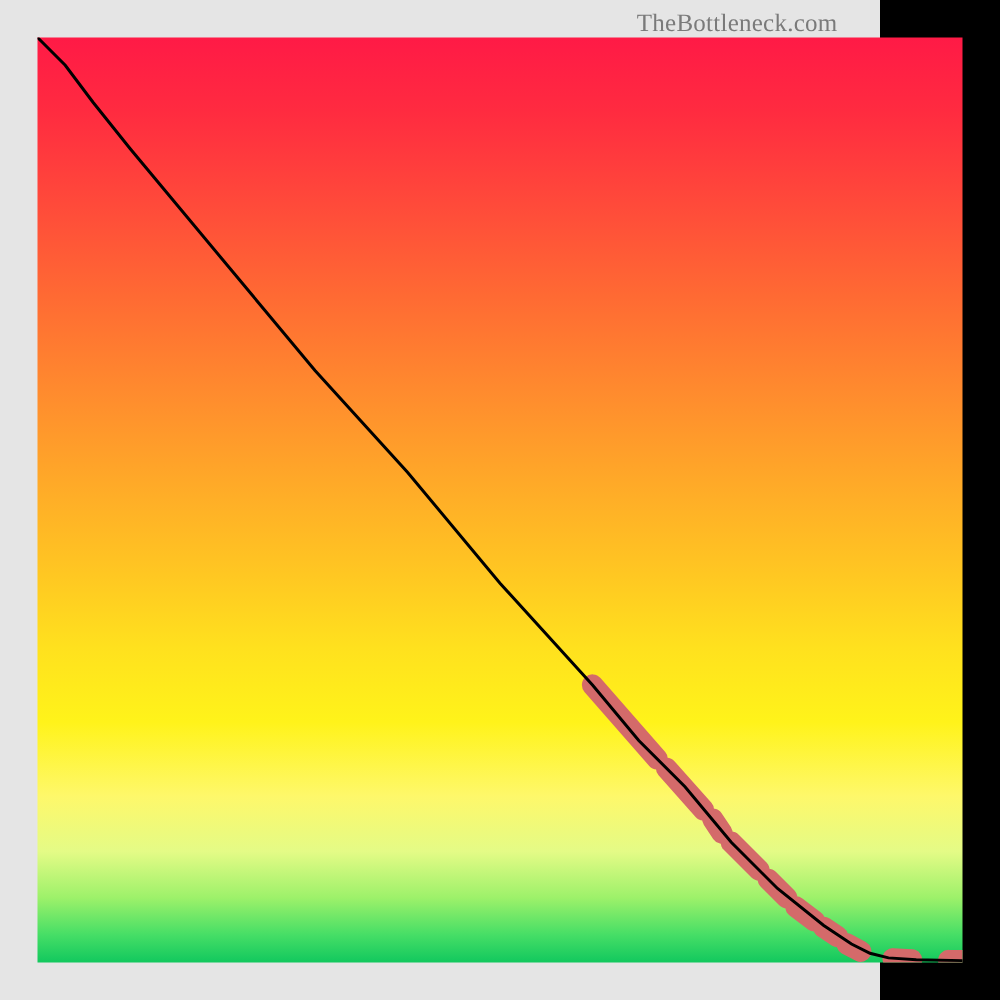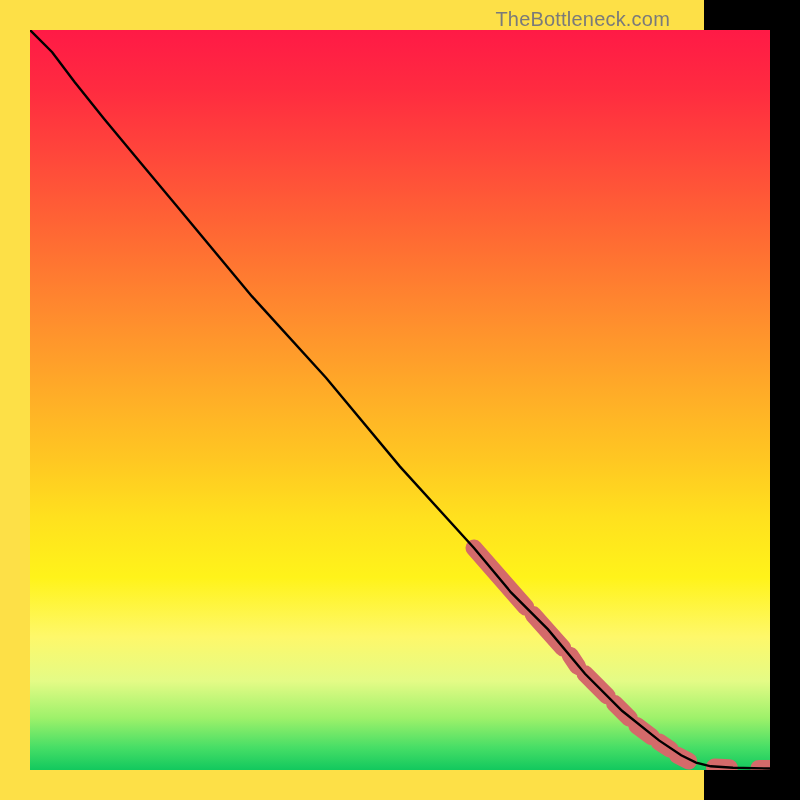--- a/index.html
+++ b/index.html
@@ -8,21 +8,22 @@
     width: 800px;
     height: 800px;
     background: #000;
     overflow: hidden;
     font-family: Arial, Helvetica, sans-serif;
   }
   .frame {
     position: relative;
     width: 704px;
     height: 800px;
-    background: #fde047;
+    background: #e5e5e5;
+    font-family: Liberation Serif, serif;
   }
   .plot {
     position: absolute;
     left: 30px;
     top: 30px;
     width: 740px;
     height: 740px;
     
     background: linear-gradient(to bottom,
       #ff1a46 0%,

